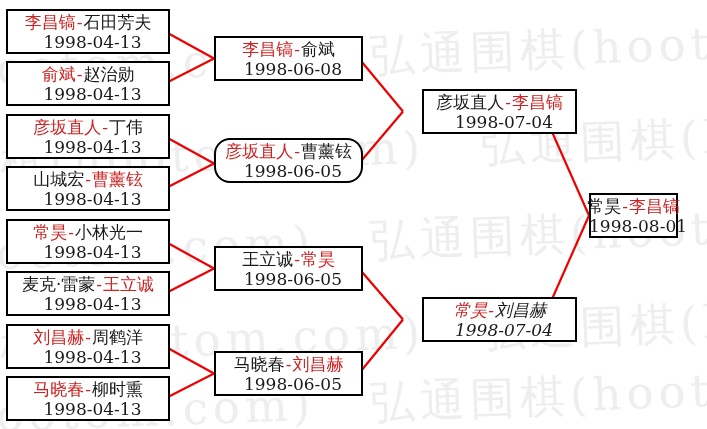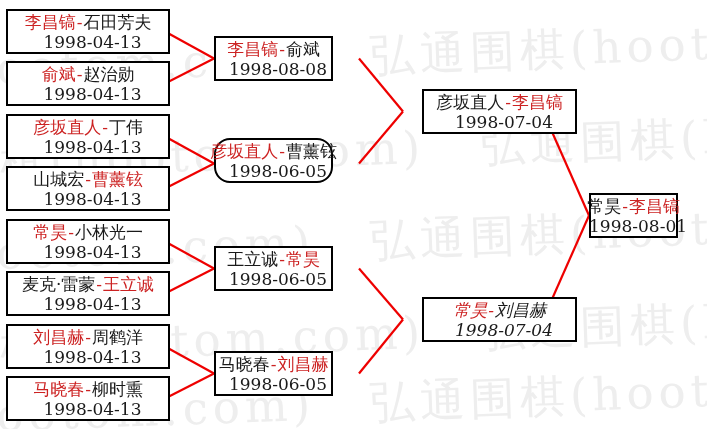--- a/index.html
+++ b/index.html
@@ -31,21 +31,21 @@
     text-align:center;line-height:20px;font-size:17px;color:#1a1a1a;
     white-space:nowrap;
   }
   .match .names{display:block;}
   .match .dash{color:var(--win-color,#cc2222);padding:0 1px;}
   .match .pname.win{color:var(--win-color,#cc2222);}
   .match .mdate{display:block;font-size:17px;color:#1a1a1a;margin-left:9px;}
 
   
   .r1{left:6px;width:164px;}
-  .r2{left:214px;width:119px;}
+  .r2{left:214px;width:149px;}
   .r3{left:422px;width:155px;}
   .rf{left:589px;width:89px;}
 </style>
 </head>
 <body>
 
 <div id="stage">
 
   <div id="watermark">
     <div class="wm-row" style="top:48px;left:-260px;"><span>弘通围棋(hootom.com)</span><span>弘通围棋(hootom.com)</span></div>
@@ -100,21 +100,21 @@
     <span class="names"><span class="pname win">刘昌赫</span><span class="dash">-</span><span class="pname">周鹤洋</span></span>
     <span class="mdate">1998-04-13</span>
   </div>
   <div class="match r1" style="top:376px;text-align:right;">
     <span class="names"><span class="pname win">马晓春</span><span class="dash">-</span><span class="pname">柳时熏</span></span>
     <span class="mdate">1998-04-13</span>
   </div>
 
   <div class="match r2" style="top:36px;">
     <span class="names"><span class="pname win">李昌镐</span><span class="dash">-</span><span class="pname">俞斌</span></span>
-    <span class="mdate">1998-08-08</span>
+    <span class="mdate">1998-06-08</span>
   </div>
   <div class="match r2" style="top:138px;border-radius:16px;">
     <span class="names"><span class="pname win">彦坂直人</span><span class="dash">-</span><span class="pname">曹薰铉</span></span>
     <span class="mdate">1998-06-05</span>
   </div>
   <div class="match r2" style="top:246px;">
     <span class="names"><span class="pname">王立诚</span><span class="dash">-</span><span class="pname win">常昊</span></span>
     <span class="mdate">1998-06-05</span>
   </div>
   <div class="match r2" style="top:351px;">

